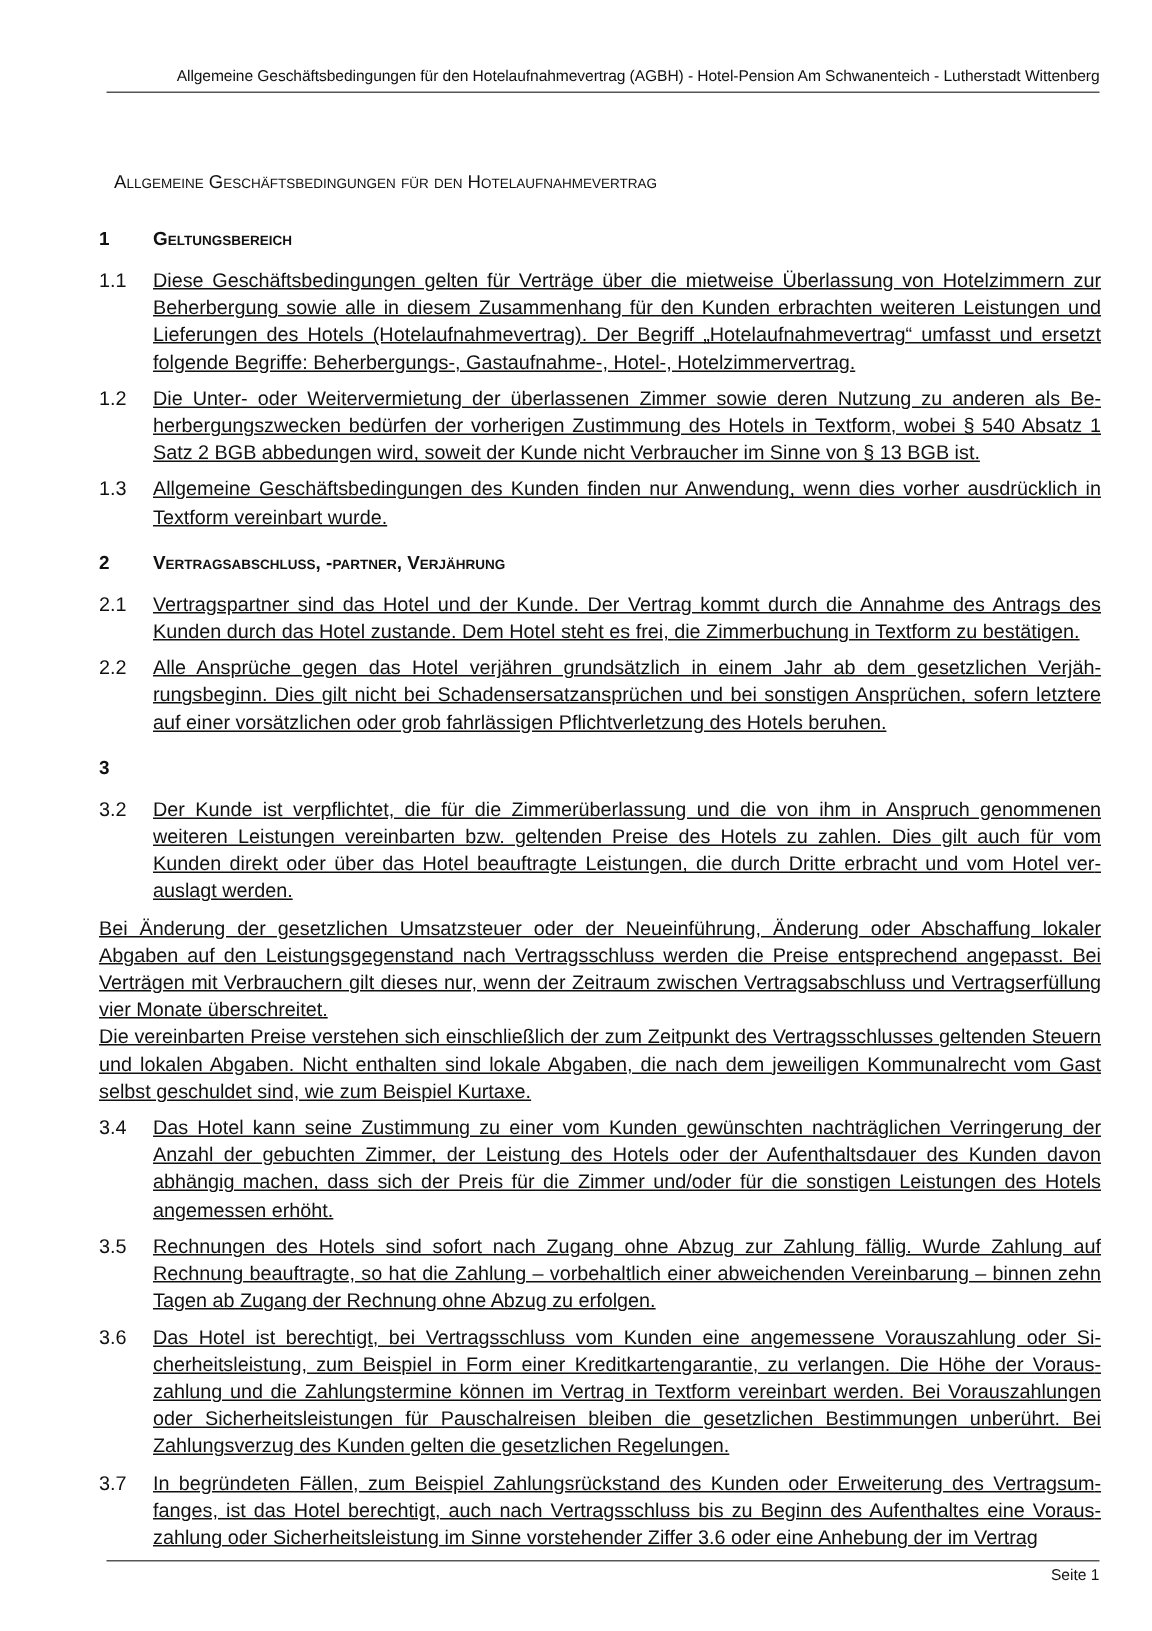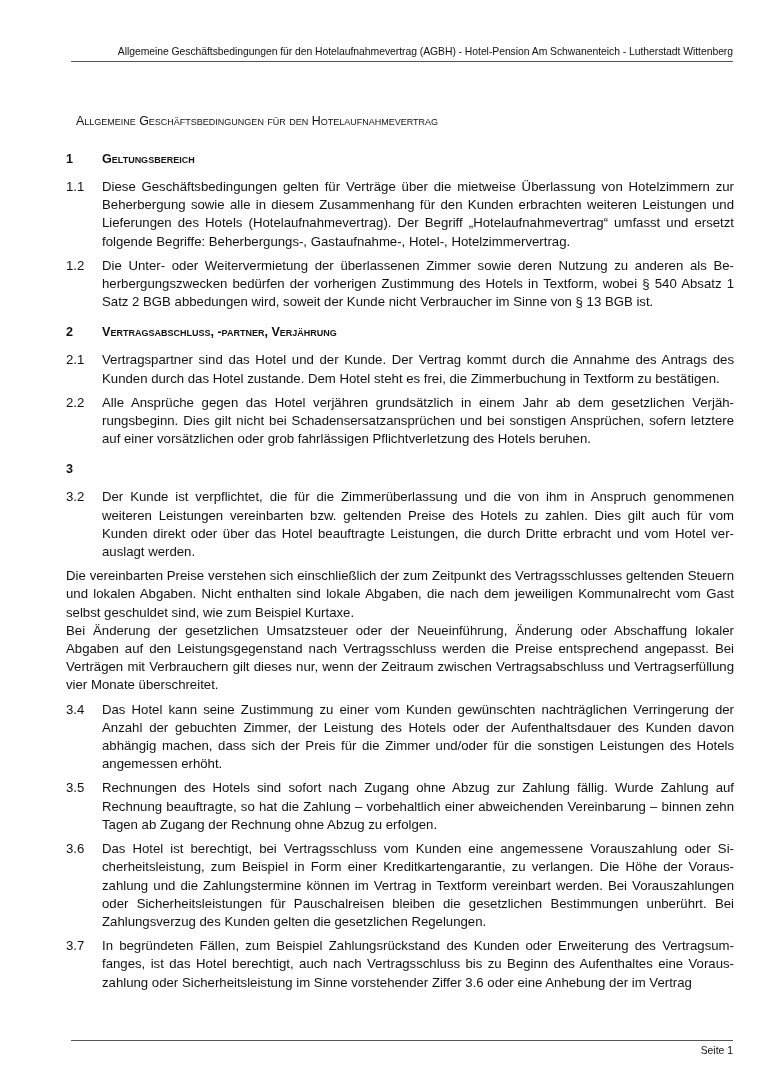--- a/index.html
+++ b/index.html
@@ -9,21 +9,21 @@
          font-size: 10.4px; text-align: right; padding-bottom: 4px;
          border-bottom: 1px solid #555; white-space: nowrap; letter-spacing: -0.05px; }
   .doc-title { position: absolute; left: 76px; top: 100px; font-size: 12.4px;
          font-variant: small-caps; letter-spacing: 0; white-space: nowrap; margin-top: 14px; }
   .content { position: absolute; left: 66px; top: 150px; width: 668px; }
   .section-heading { display: flex; font-weight: bold; font-size: 12.6px;
          font-variant: small-caps; margin: 0 0 10px 0; line-height: 18px; }
   .section-heading .num { width: 36px; flex: none; }
   .item { display: flex; font-size: 13.2px; line-height: 18.2px; margin-bottom: 6px; }
   .item .num { width: 36px; flex: none; }
-  .item .text { flex: 1; text-align: justify; hyphens: manual; }
+  .item .text { flex: 1; text-align: justify; hyphens: manual; text-decoration: underline; }
   .item .text p { margin: 0; }
   .section-gap { height: 6px; }
   .page-footer { position: absolute; left: 71px; top: 1040px; width: 662px;
          border-top: 1px solid #555; text-align: right; font-size: 10.4px; padding-top: 4px; }
 </style>
 </head>
 <body>
 
 <div class="page-header">Allgemeine Geschäftsbedingungen für den Hotelaufnahmevertrag (AGBH) - Hotel-Pension Am Schwanenteich - Lutherstadt Wittenberg</div>
 
@@ -37,20 +37,26 @@
     <div class="item">
       <span class="num">1.1</span>
       <div class="text">
         <p>Diese Geschäftsbedingungen gelten für Verträge über die mietweise Überlassung von Hotelzimmern zur Beherbergung sowie alle in diesem Zusammenhang für den Kunden erbrachten weiteren Leistungen und Lieferungen des Hotels (Hotelaufnahmevertrag). Der Begriff „Hotelaufnahmevertrag“ umfasst und ersetzt folgende Begriffe: Beherbergungs-, Gastaufnahme-, Hotel-, Hotelzimmervertrag.</p>
       </div>
     </div>
     <div class="item">
       <span class="num">1.2</span>
       <div class="text">
         <p>Die Unter- oder Weitervermietung der überlassenen Zimmer sowie deren Nutzung zu anderen als Be­herbergungszwecken bedürfen der vorherigen Zustimmung des Hotels in Textform, wobei § 540 Absatz 1 Satz 2 BGB abbedungen wird, soweit der Kunde nicht Verbraucher im Sinne von § 13 BGB ist.</p>
+      </div>
+    </div>
+    <div class="item">
+      <span class="num">1.3</span>
+      <div class="text">
+        <p>Allgemeine Geschäftsbedingungen des Kunden finden nur Anwendung, wenn dies vorher ausdrücklich in Textform vereinbart wurde.</p>
       </div>
     </div>
     <div class="section-gap"></div>
     <div class="section-heading">
       <span class="num">2</span>
       <span>Vertragsabschluss, -partner, Verjährung</span>
     </div>
     <div class="item">
       <span class="num">2.1</span>
       <div class="text">
@@ -68,22 +74,22 @@
       <span class="num">3</span>
     </div>
     <div class="item">
       <span class="num">3.2</span>
       <div class="text">
         <p>Der Kunde ist verpflichtet, die für die Zimmerüberlassung und die von ihm in Anspruch genommenen weiteren Leistungen vereinbarten bzw. geltenden Preise des Hotels zu zahlen. Dies gilt auch für vom Kunden direkt oder über das Hotel beauftragte Leistungen, die durch Dritte erbracht und vom Hotel ver­auslagt werden.</p>
       </div>
     </div>
     <div class="item">
       <div class="text">
+        <p>Bei Änderung der gesetzlichen Umsatzsteuer oder der Neueinführung, Änderung oder Abschaffung loka­ler Abgaben auf den Leistungsgegenstand nach Vertragsschluss werden die Preise entsprechend ange­passt. Bei Verträgen mit Verbrauchern gilt dieses nur, wenn der Zeitraum zwischen Vertragsabschluss und Vertragserfüllung vier Monate überschreitet.</p>
         <p>Die vereinbarten Preise verstehen sich einschließlich der zum Zeitpunkt des Vertragsschlusses gelten­den Steuern und lokalen Abgaben. Nicht enthalten sind lokale Abgaben, die nach dem jeweiligen Kom­munalrecht vom Gast selbst geschuldet sind, wie zum Beispiel Kurtaxe.</p>
-        <p>Bei Änderung der gesetzlichen Umsatzsteuer oder der Neueinführung, Änderung oder Abschaffung loka­ler Abgaben auf den Leistungsgegenstand nach Vertragsschluss werden die Preise entsprechend ange­passt. Bei Verträgen mit Verbrauchern gilt dieses nur, wenn der Zeitraum zwischen Vertragsabschluss und Vertragserfüllung vier Monate überschreitet.</p>
       </div>
     </div>
     <div class="item">
       <span class="num">3.4</span>
       <div class="text">
         <p>Das Hotel kann seine Zustimmung zu einer vom Kunden gewünschten nachträglichen Verringerung der Anzahl der gebuchten Zimmer, der Leistung des Hotels oder der Aufenthaltsdauer des Kunden davon abhängig machen, dass sich der Preis für die Zimmer und/oder für die sonstigen Leistungen des Hotels angemessen erhöht.</p>
       </div>
     </div>
     <div class="item">
       <span class="num">3.5</span>

